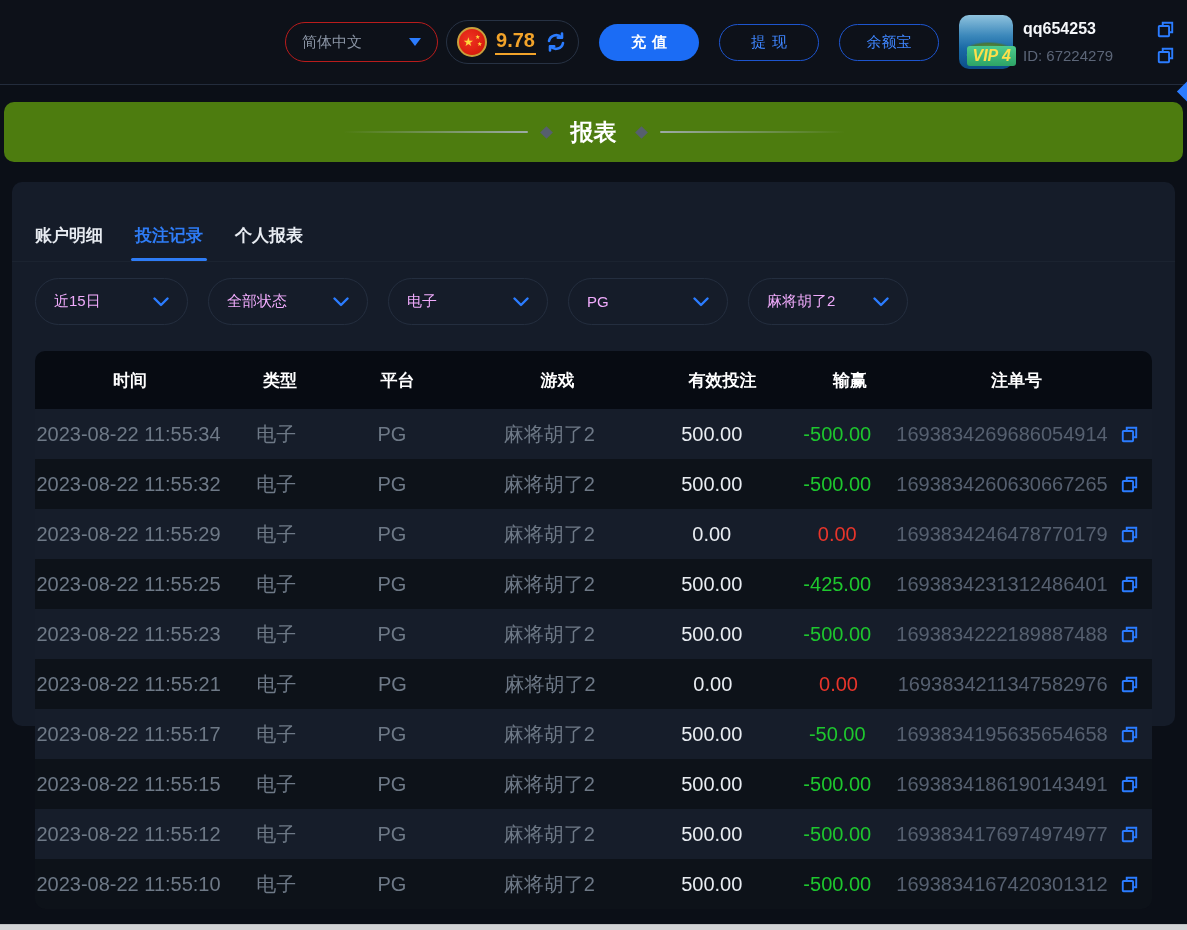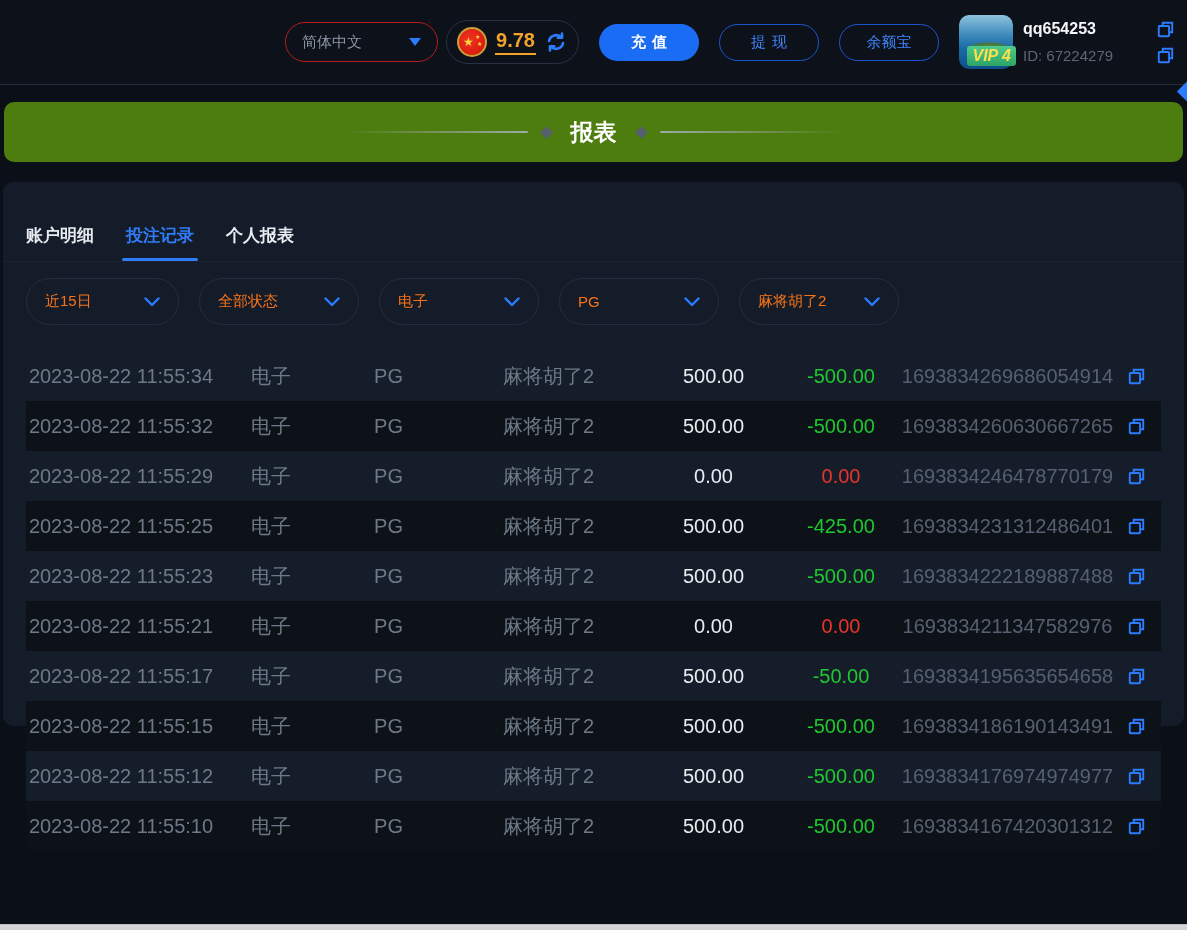--- a/index.html
+++ b/index.html
@@ -78,41 +78,41 @@
     margin:17px 4px 0; height:60px; background:#4d7c0f; border-radius:10px;
     display:flex; align-items:center; justify-content:center; gap:14px;
   }
   .deco-line { width:185px; height:2px; border-radius:1px; }
   .deco-line.l { background:linear-gradient(to right, rgba(120,130,150,0), rgba(170,178,192,.85)); }
   .deco-line.r { background:linear-gradient(to left, rgba(120,130,150,0), rgba(170,178,192,.85)); }
   .deco-diamond { width:9px; height:9px; background:#565f6e; transform:rotate(45deg); }
   .page-title { font-size:23px; font-weight:bold; color:#fff; margin:0 6px; }
   
   .main-panel {
-    margin:20px 3px 0; height:544px; background:#151c29; border-radius:10px;
+    margin:20px 12px 0; height:544px; background:#151c29; border-radius:10px;
     padding:0 23px; position:relative;
   }
   .tabs {
     display:flex; gap:32px; padding:42px 23px 0; margin:0 -23px;
     border-bottom:1px solid #1b2330;
   }
   .tab {
     font-size:17px; font-weight:bold; color:#e8ecf2; padding-bottom:14px;
     position:relative; cursor:pointer;
   }
   .tab.active { color:#2e7cf6; }
   .tab.active::after {
     content:""; position:absolute; left:-4px; right:-4px; bottom:0; height:3px;
     background:#2e7cf6; border-radius:2px;
   }
   .filters { margin-top:16px; display:flex; gap:20px; }
   .pill {
     height:47px; width:160px; border:1px solid #242e3f; border-radius:24px;
     display:flex; align-items:center; justify-content:space-between;
-    padding:16px 18px; color:#f97316; font-size:15px; cursor:pointer;
+    padding:16px 18px; color:#f0abfc; font-size:15px; cursor:pointer;
   }
   .pill:first-child { width:153px; }
   
   .table { margin-top:26px; }
   .thead {
     height:58px; background:#070b12; border-radius:10px 10px 0 0;
     display:flex; align-items:center; color:#fff; font-weight:bold; font-size:17px;
   }
   .trow { height:50px; display:flex; align-items:center; font-size:20px; }
   .trow:nth-child(odd) { background:#161d2a; }
@@ -234,20 +234,29 @@
       </div>
       <div class="pill">
         <span>麻将胡了2</span>
         <svg width="16" height="10" viewBox="0 0 16 10">
           <polyline points="1.5,1.5 8,8 14.5,1.5" fill="none" stroke="#2b7cff" stroke-width="2.4" stroke-linecap="round" stroke-linejoin="round"></polyline>
         </svg>
       </div>
     </div>
 
   <div class="table">
+    <div class="thead">
+      <div class="cell c-time">时间</div>
+      <div class="cell c-type">类型</div>
+      <div class="cell c-plat">平台</div>
+      <div class="cell c-game">游戏</div>
+      <div class="cell c-valid">有效投注</div>
+      <div class="cell c-win">输赢</div>
+      <div class="cell c-order">注单号</div>
+    </div>
     <div>
         <div class="trow">
           <div class="cell c-time">2023-08-22 11:55:34</div>
           <div class="cell c-type">电子</div>
           <div class="cell c-plat">PG</div>
           <div class="cell c-game">麻将胡了2</div>
           <div class="cell c-valid">500.00</div>
           <div class="cell c-win neg">-500.00</div>
           <div class="cell c-order">1693834269686054914</div>
           <div class="cell c-copy">

